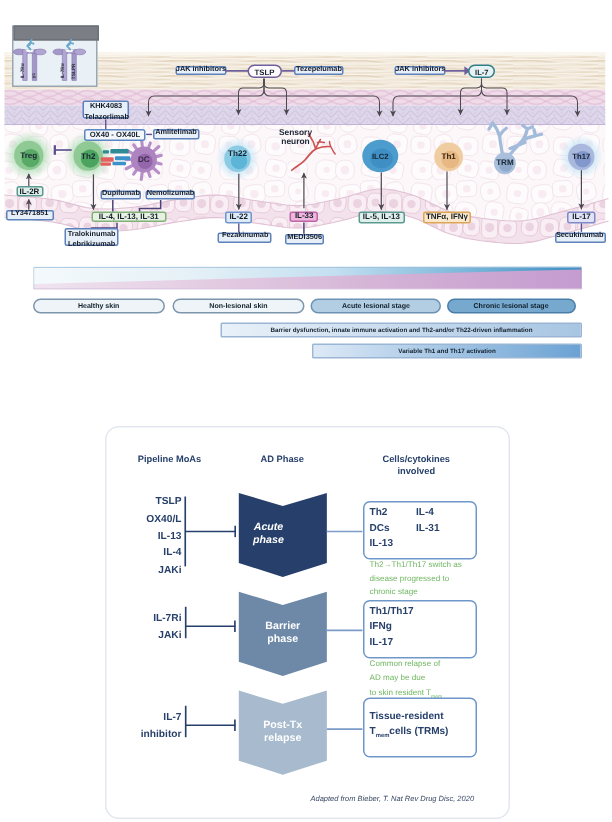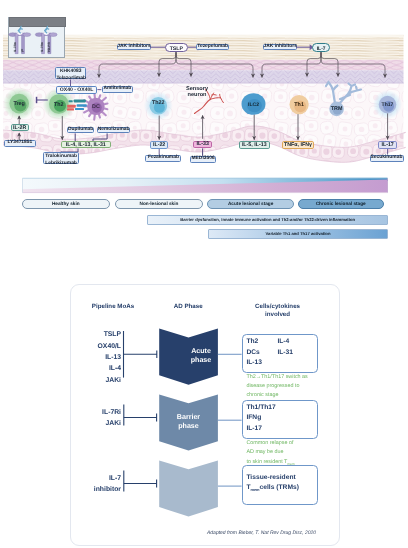--- a/index.html
+++ b/index.html
@@ -332,27 +332,31 @@
     <path d="M123.8,483.5 L157.0,483.5"></path>
     <path d="M156.6,479.6 L156.6,487.4"></path>
   </g>
   <g stroke="#7b9cc8" fill="none" stroke-width="1.1">
     <path d="M217.9,354.3 L241.6,354.3"></path>
     <path d="M217.9,420.2 L241.6,420.2"></path>
     <path d="M217.9,486.1 L241.6,486.1"></path>
   </g>
 </svg>
 
-<span class="phtxt" style="left:171px;top:347.0px;width:60px;">
+<span class="phtxt" style="left:149px;top:347.0px;width:60px;font-style:italic;">
   <span>Acute</span><br>
   <span>phase</span>
 </span>
 <span class="phtxt" style="left:158.5px;top:412.9px;width:60px;">
   <span>Barrier</span><br>
   <span>phase</span>
+</span>
+<span class="phtxt" style="left:158.5px;top:478.8px;width:60px;">
+  <span>Post-Tx</span><br>
+  <span>relapse</span>
 </span>
 
 <span class="moa" style="left:72px;top:329.2px;width:49px;">
   <span>TSLP</span><br>
   <span>OX40/L</span><br>
   <span>IL-13</span><br>
   <span>IL-4</span><br>
   <span>JAKi</span>
 </span>
 <span class="moa" style="left:72px;top:406.6px;width:49px;">

